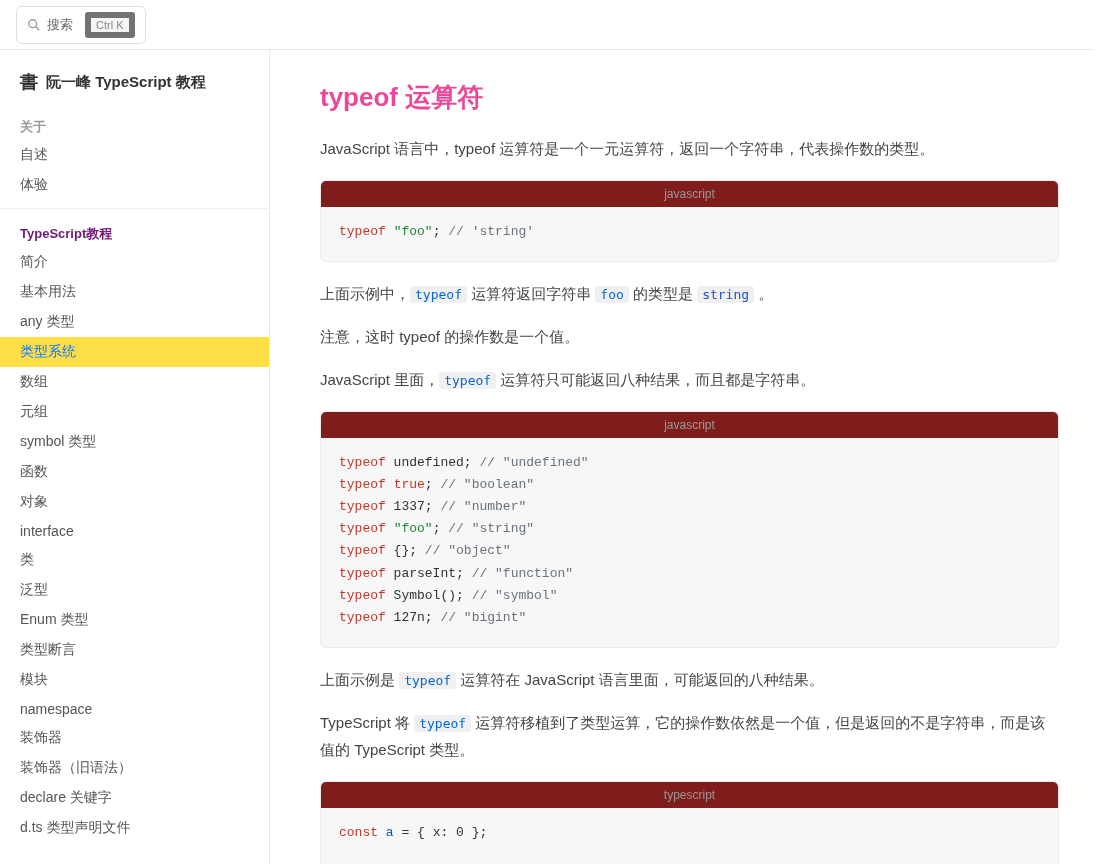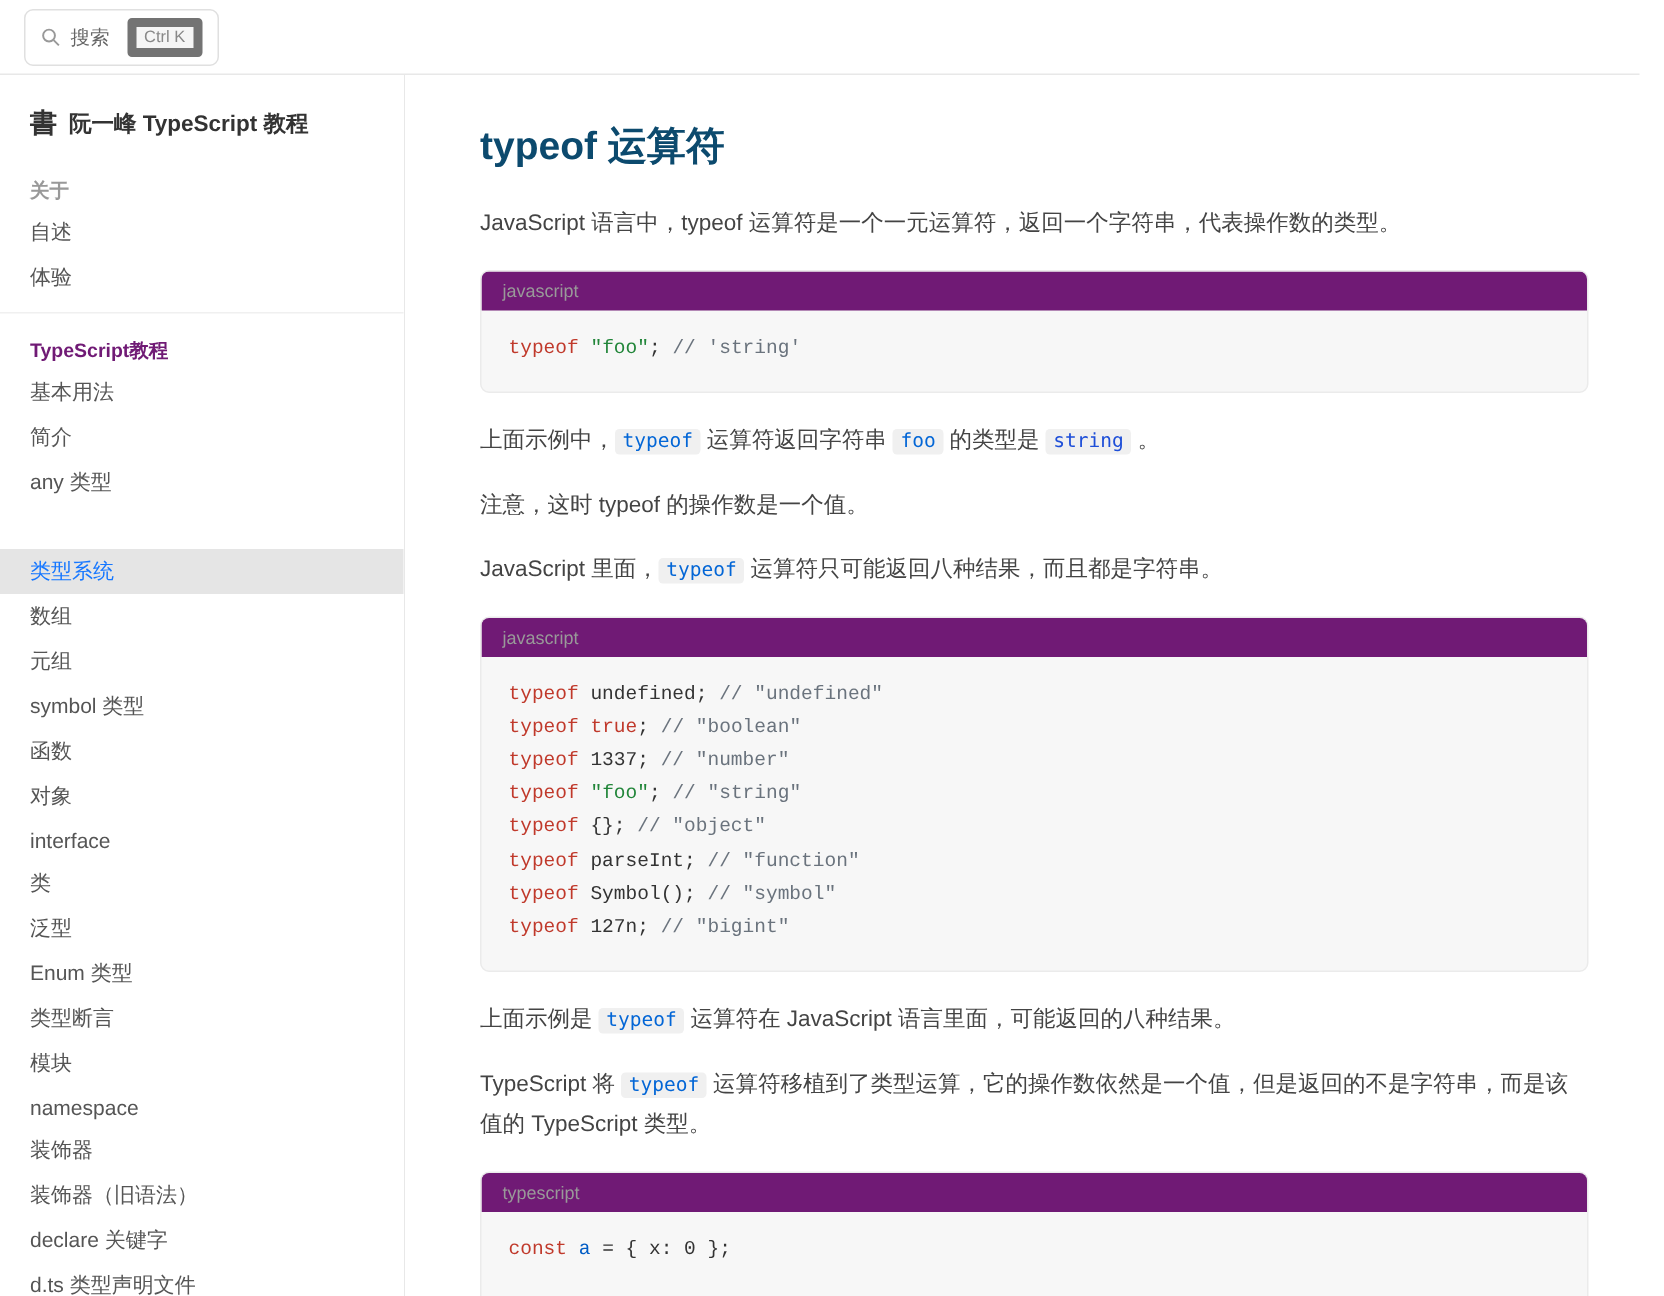--- a/index.html
+++ b/index.html
@@ -100,22 +100,21 @@
     .sidebar-item {
       padding: 6px 20px;
       font-size: 14px;
       color: #555;
       cursor: pointer;
       display: block;
     }
 
     .sidebar-item.active {
       color: #1677ff;
-      background: #e5e5e5;
-      margin-top: 29px;
+      background: #fde047;
     }
 
     .sidebar-divider {
       height: 1px;
       background: #f0f0f0;
       margin: 8px 0;
     }
 
     .sidebar-section-header {
       font-size: 13px;
@@ -137,21 +136,21 @@
       background: #fff;
     }
 
     .main-content::-webkit-scrollbar { width: 6px; }
     .main-content::-webkit-scrollbar-track { background: transparent; }
     .main-content::-webkit-scrollbar-thumb { background: #ccc; border-radius: 3px; }
 
     h1.page-title {
       font-size: 26px;
       font-weight: 700;
-      color: #0c4a6e;
+      color: #ec4899;
       margin-bottom: 20px;
     }
 
     p.text-block {
       font-size: 15px;
       line-height: 1.8;
       color: #444;
       margin-bottom: 16px;
     }
 
@@ -159,25 +158,25 @@
     .code-block {
       background: #f7f7f7;
       border-radius: 6px;
       margin: 18px 0;
       overflow: hidden;
       border: 1px solid #ebebeb;
     }
 
     .code-block-header {
       display: flex;
-      justify-content: flex-start;
+      justify-content: center;
       padding: 6px 14px;
       font-size: 12px;
       color: #999;
-      background: #701a75;
+      background: #7f1d1d;
     }
 
     .code-block pre {
       padding: 14px 18px 18px 18px;
       font-family: "SFMono-Regular", Consolas, "Liberation Mono", Menlo, monospace;
       font-size: 13px;
       line-height: 1.7;
       overflow-x: auto;
       color: #333;
     }
@@ -222,22 +221,22 @@
       <span>阮一峰 TypeScript 教程</span>
     </div>
 
     <div class="sidebar-section-title">关于</div>
     <div class="sidebar-item">自述</div>
     <div class="sidebar-item">体验</div>
 
     <div class="sidebar-divider"></div>
 
     <div class="sidebar-section-header">TypeScript教程</div>
+    <div class="sidebar-item">简介</div>
     <div class="sidebar-item">基本用法</div>
-    <div class="sidebar-item">简介</div>
     <div class="sidebar-item">any 类型</div>
     <div class="sidebar-item active">类型系统</div>
     <div class="sidebar-item">数组</div>
     <div class="sidebar-item">元组</div>
     <div class="sidebar-item">symbol 类型</div>
     <div class="sidebar-item">函数</div>
     <div class="sidebar-item">对象</div>
     <div class="sidebar-item">interface</div>
     <div class="sidebar-item">类</div>
     <div class="sidebar-item">泛型</div>

